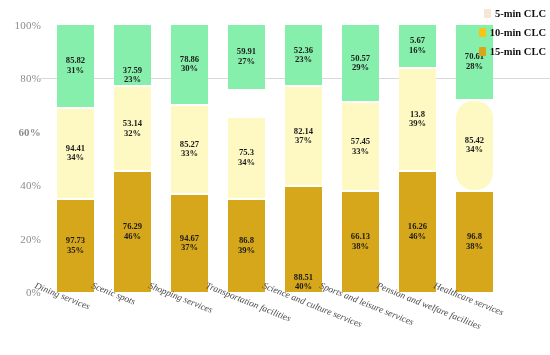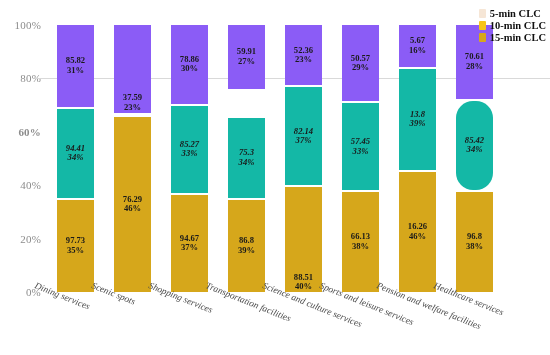--- a/index.html
+++ b/index.html
@@ -15,37 +15,37 @@
          white-space:nowrap;font-size:11px;color:#8c8c8c;letter-spacing:.2px;}
   .gridline{position:absolute;left:-12px;right:-48px;height:1px;background:#d9d9d9;}
 
   
   .bars{position:absolute;inset:0;display:flex;}
   .bar-slot{flex:1 1 0;position:relative;height:100%;display:flex;
             flex-direction:column;align-items:center;}
   .bar{position:relative;width:37px;height:100%;display:flex;flex-direction:column;}
   .seg{position:relative;display:flex;flex-direction:column;align-items:center;
        justify-content:center;box-sizing:border-box;}
-  .seg.s5  {background:#8b5cf6;}
-  .seg.s10 {background:#14b8a6;font-style:italic;}
+  .seg.s5  {background:#86efac;}
+  .seg.s10 {background:#fef9c3;}
   .seg.s15 {background:#d6a71b;}
   .seg-lbl{font-size:8.6px;font-weight:bold;color:#1a1a1a;line-height:1.12;
            text-align:center;white-space:nowrap;}
   .seg-lbl .pct{font-weight:bold;}
   .gap{background:#ffffff;height:2px;flex:none;}
 
   
   .xlabels{position:absolute;left:47px;top:294px;width:456px;height:61px;display:flex;}
   .xslot{flex:1 1 0;position:relative;}
   .xlabel{position:absolute;left:50%;top:2px;transform-origin:left top;
           transform:rotate(22deg) translateX(-42px);
           font-size:9.4px;color:#4d4d4d;white-space:nowrap;font-style:italic;}
 
   
-  .legend{position:absolute;right:4px;top:8px;display:flex;flex-direction:column;gap:1px;}
+  .legend{position:absolute;right:4px;top:8px;display:flex;flex-direction:column;gap:8px;align-items:flex-end;}
   .legend-row{display:flex;align-items:center;gap:4px;}
   .swatch{width:7px;height:9px;border-radius:1px;flex:none;}
   .sw5{background:#f6e6d6;}
   .sw10{background:#f7c41a;}
   .sw15{background:#d6a71b;}
   .legend-txt{font-size:10.5px;font-weight:bold;color:#111;white-space:nowrap;}
 </style>
 </head>
 <body>
 
@@ -88,20 +88,26 @@
         </div>
         <div class="bar-slot">
           <div class="bar">
             <div class="seg s5" style="flex: 22.7723 0 0px; justify-content: flex-end;">
               <div class="seg-lbl">
                 <div>37.59</div>
                 <div class="pct">23%</div>
               </div>
             </div>
             <div class="gap"></div>
+            <div class="seg s10" style="flex: 31.6832 0 0px;">
+              <div class="seg-lbl">
+                <div>53.14</div>
+                <div class="pct">32%</div>
+              </div>
+            </div>
             <div class="gap"></div>
             <div class="seg s15" style="flex: 45.5446 0 0px;">
               <div class="seg-lbl">
                 <div>76.29</div>
                 <div class="pct">46%</div>
               </div>
             </div>
           </div>
         </div>
         <div class="bar-slot">

